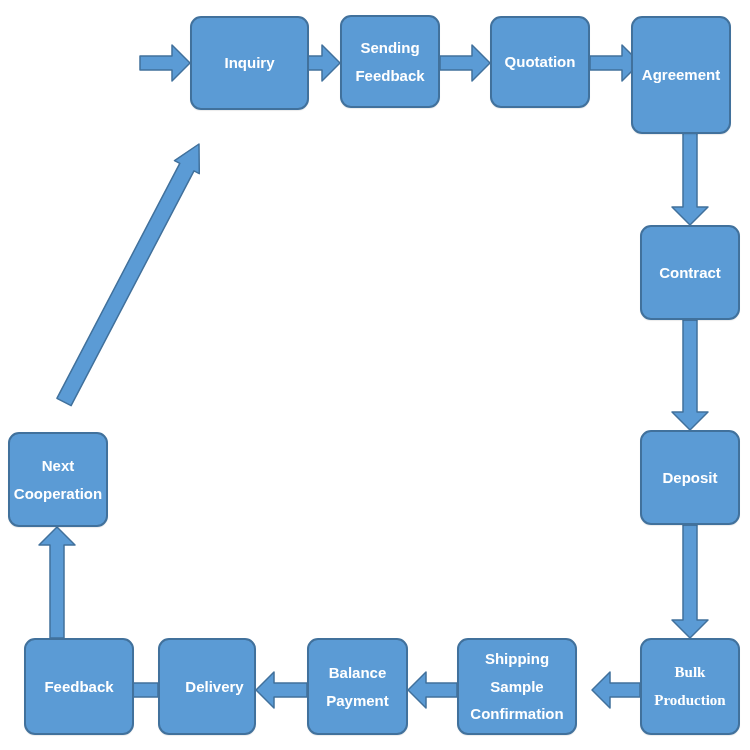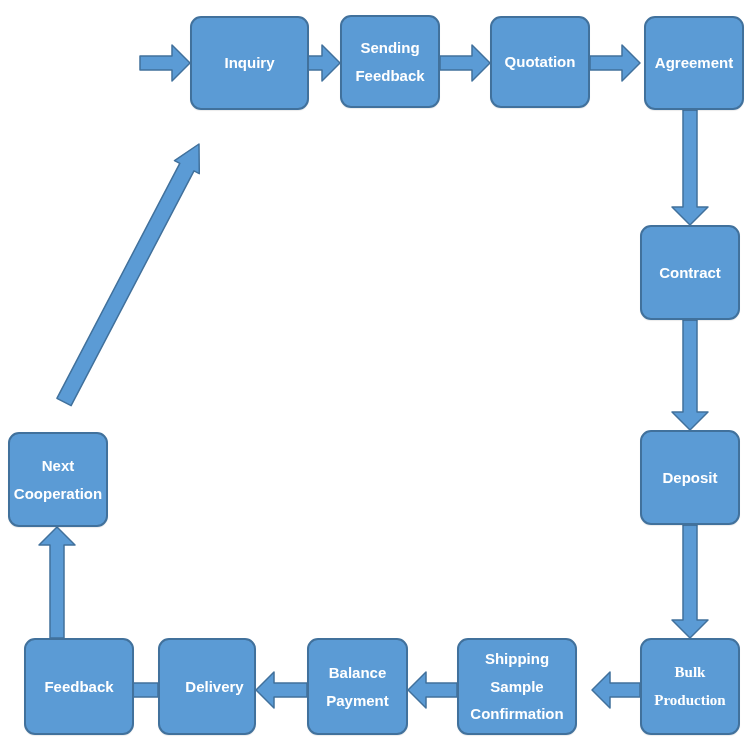--- a/index.html
+++ b/index.html
@@ -73,21 +73,21 @@
   </div>
 
   <div class="node" style="left:340px; top:15px; width:100px; height:93px;">
     <span>Sending Feedback</span>
   </div>
 
   <div class="node" style="left:490px; top:16px; width:100px; height:92px;text-align:right;">
     <span>Quotation</span>
   </div>
 
-  <div class="node" style="left:644px; top:16px; width:100px; height:94px;">
+  <div class="node" style="left:631px; top:16px; width:100px; height:118px;">
     <span>Agreement</span>
   </div>
 
   <div class="node" style="left:640px; top:225px; width:100px; height:95px;">
     <span>Contract</span>
   </div>
 
   <div class="node" style="left:640px; top:430px; width:100px; height:95px;">
     <span>Deposit</span>
   </div>

